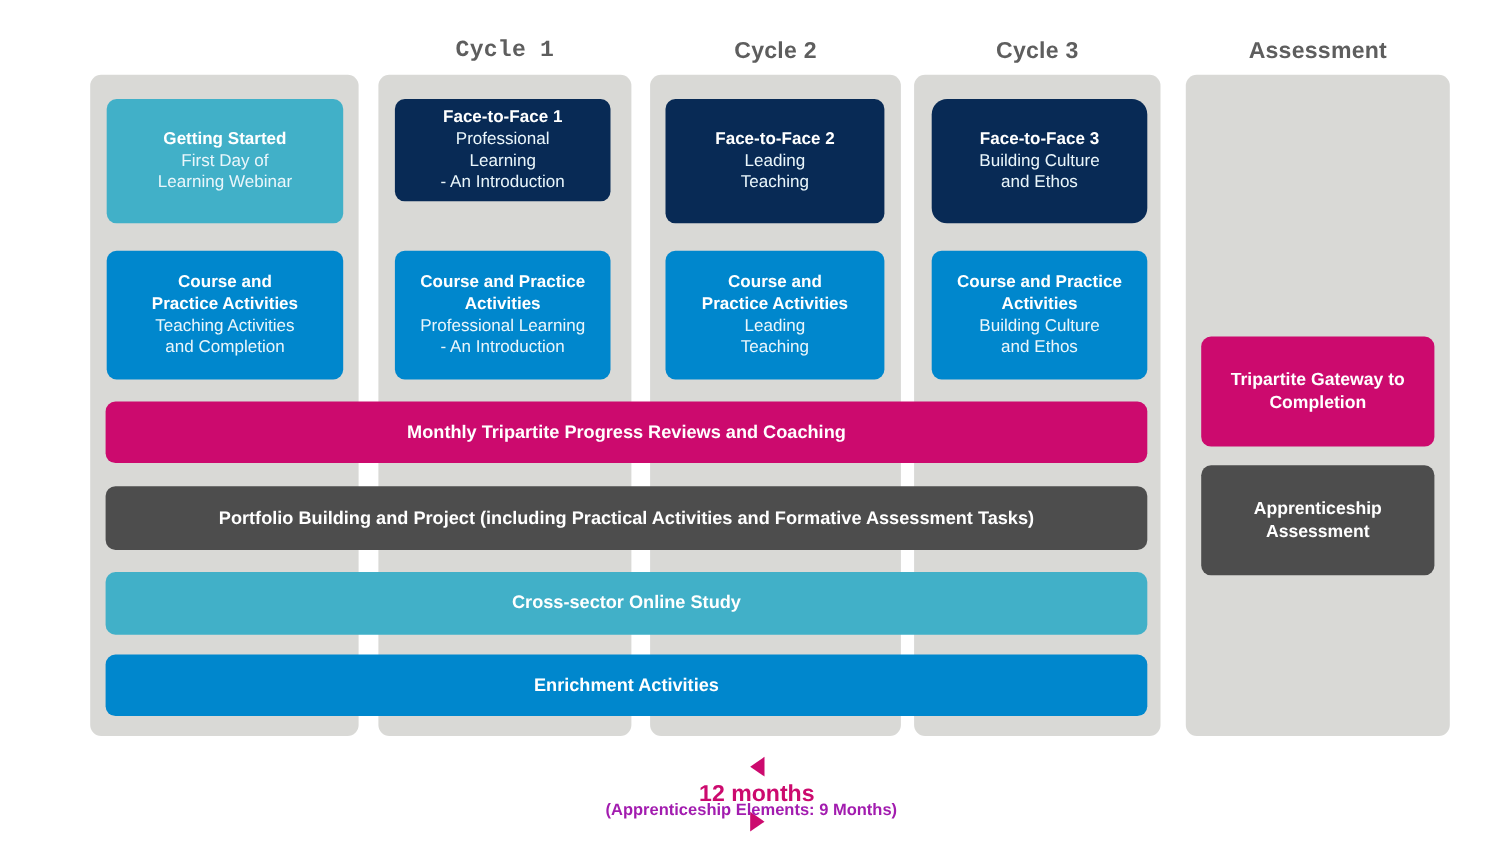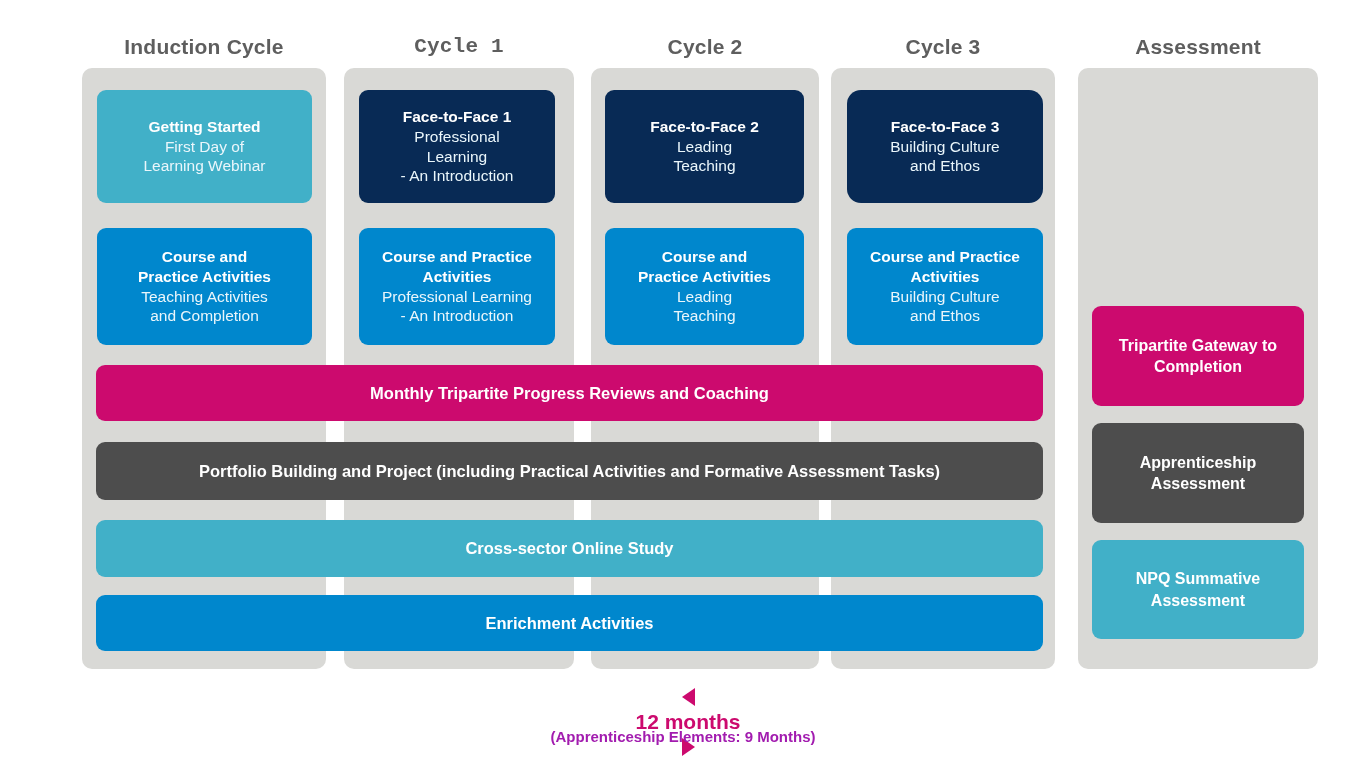--- a/index.html
+++ b/index.html
@@ -159,39 +159,38 @@
     color: #a21caf;
     font-weight: 700;
     font-size: 15px;
   }
 </style>
 </head>
 <body>
 
 <div id="stage">
 
-  <div class="col-header" style="left:82px;width:244px;">Induction Cycle</div>
   <div class="col-header" style="left:344px;width:230px;font-family:Liberation Mono, monospace;">Cycle 1</div>
   <div class="col-header" style="left:591px;width:228px;">Cycle 2</div>
   <div class="col-header" style="left:831px;width:224px;">Cycle 3</div>
   <div class="col-header" style="left:1078px;width:240px;">Assessment</div>
 
   <div class="col-bg" style="left:82px;  width:244px; height:601px;"></div>
   <div class="col-bg" style="left:344px; width:230px; height:601px;"></div>
   <div class="col-bg" style="left:591px; width:228px; height:601px;"></div>
   <div class="col-bg" style="left:831px; width:224px; height:601px;"></div>
   <div class="col-bg" style="left:1078px;width:240px; height:601px;"></div>
 
   <div class="card teal" style="left:97px;  width:215px; top:90px;  height:113px;">
     <span class="t">Getting Started</span>
     <span class="s dim">First Day of</span>
     <span class="s dim">Learning Webinar</span>
   </div>
 
-  <div class="card navy" style="left:359px; width:196px; top:90px;  height:113px;">
+  <div class="card navy" style="left:359px; width:196px; top:90px;  height:93px;">
     <span class="t">Face-to-Face 1</span>
     <span class="s dim">Professional</span>
     <span class="s dim">Learning</span>
     <span class="s dim">- An Introduction</span>
   </div>
 
   <div class="card navy" style="left:605px; width:199px; top:90px;  height:113px;">
     <span class="t">Face-to-Face 2</span>
     <span class="s dim">Leading</span>
     <span class="s dim">Teaching</span>
@@ -242,23 +241,20 @@
   </div>
   <div class="bar blue" style="top:595px; height:56px;">
     <span>Enrichment Activities</span>
   </div>
 
   <div class="acard pink" style="top:306px; height:100px;">
     <span>Tripartite Gateway to Completion</span>
   </div>
   <div class="acard grey" style="top:423px; height:100px;">
     <span>Apprenticeship Assessment</span>
-  </div>
-  <div class="acard teal" style="top:540px; height:99px;">
-    <span>NPQ Summative Assessment</span>
   </div>
 
   <div id="timeline">
     <div class="tl-row">
       <span class="tl-arrow-l"></span>
       <span class="tl-line"></span>
       <span class="tl-label">12 months</span>
       <span class="tl-line"></span>
       <span class="tl-arrow-r"></span>
     </div>

